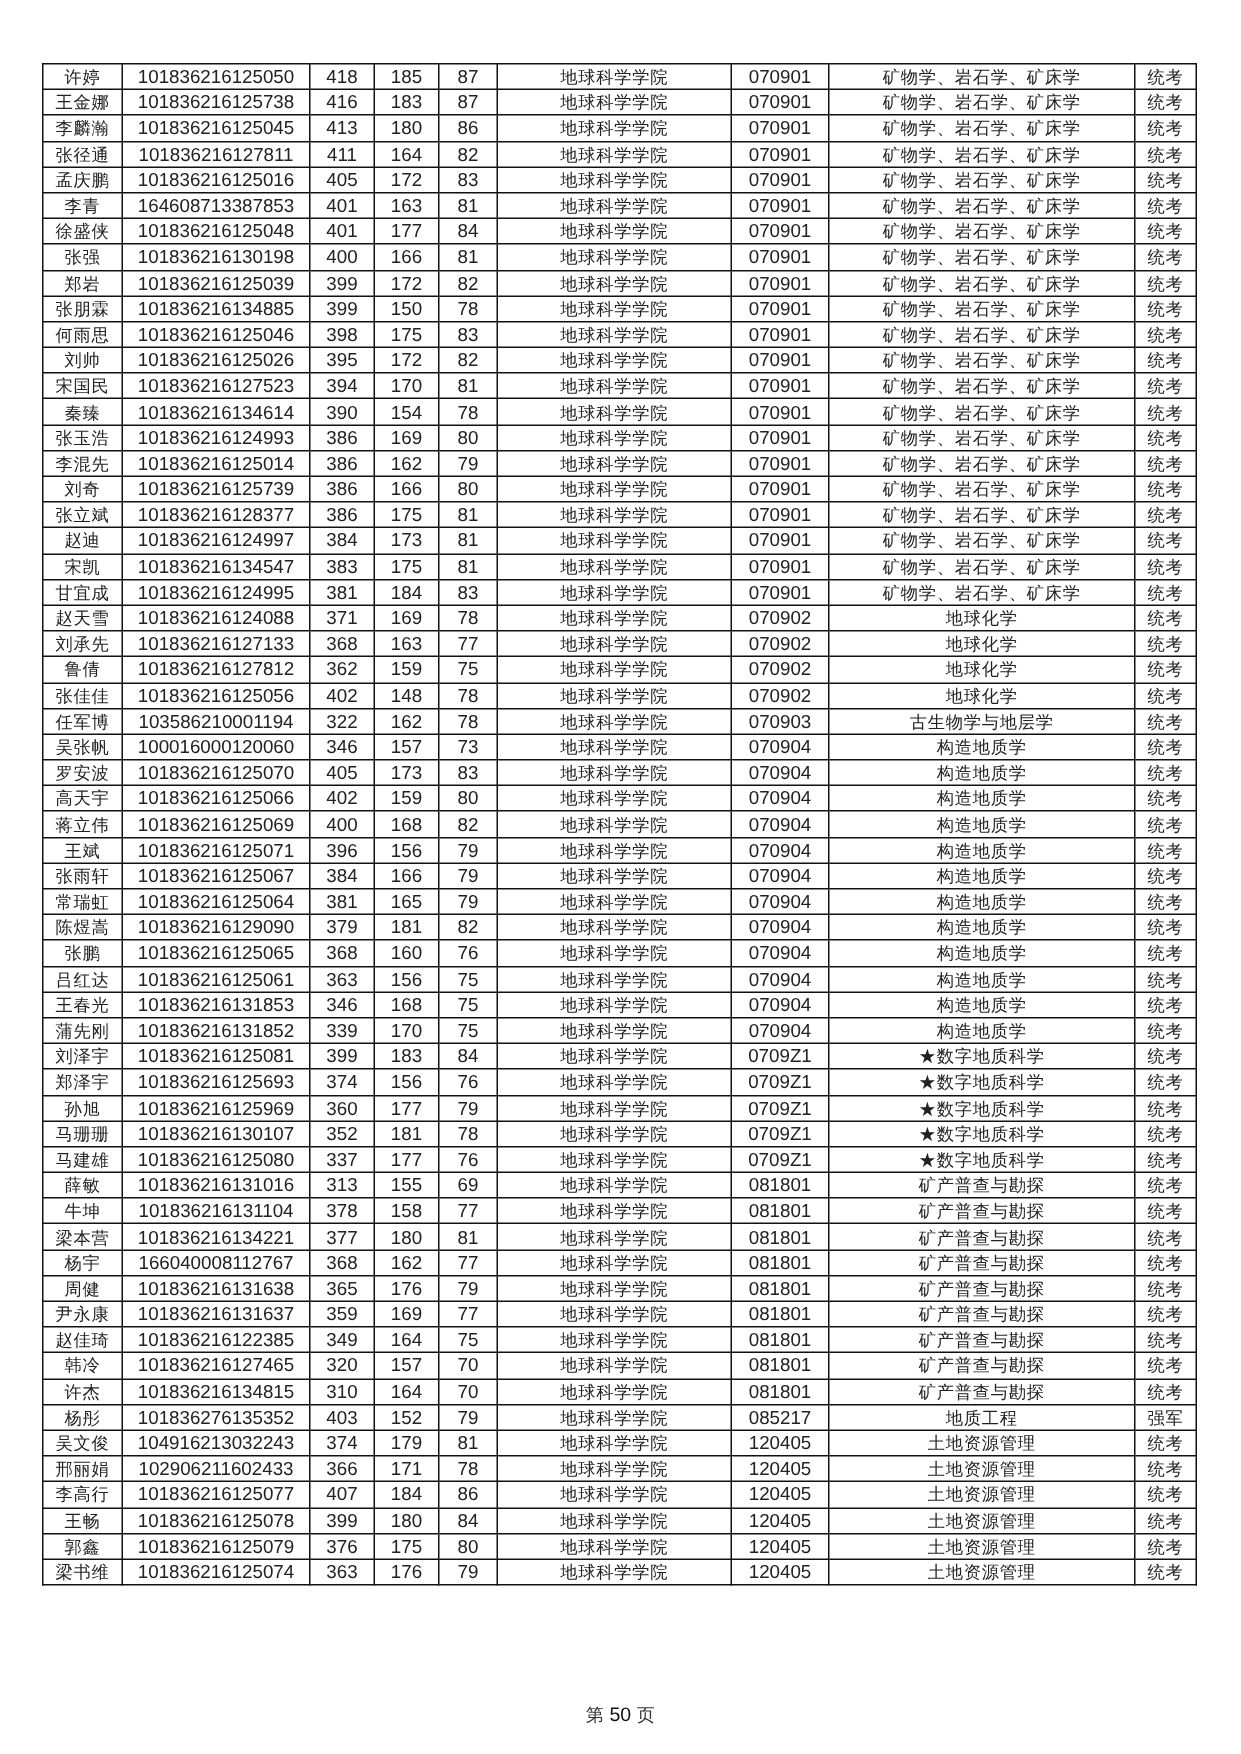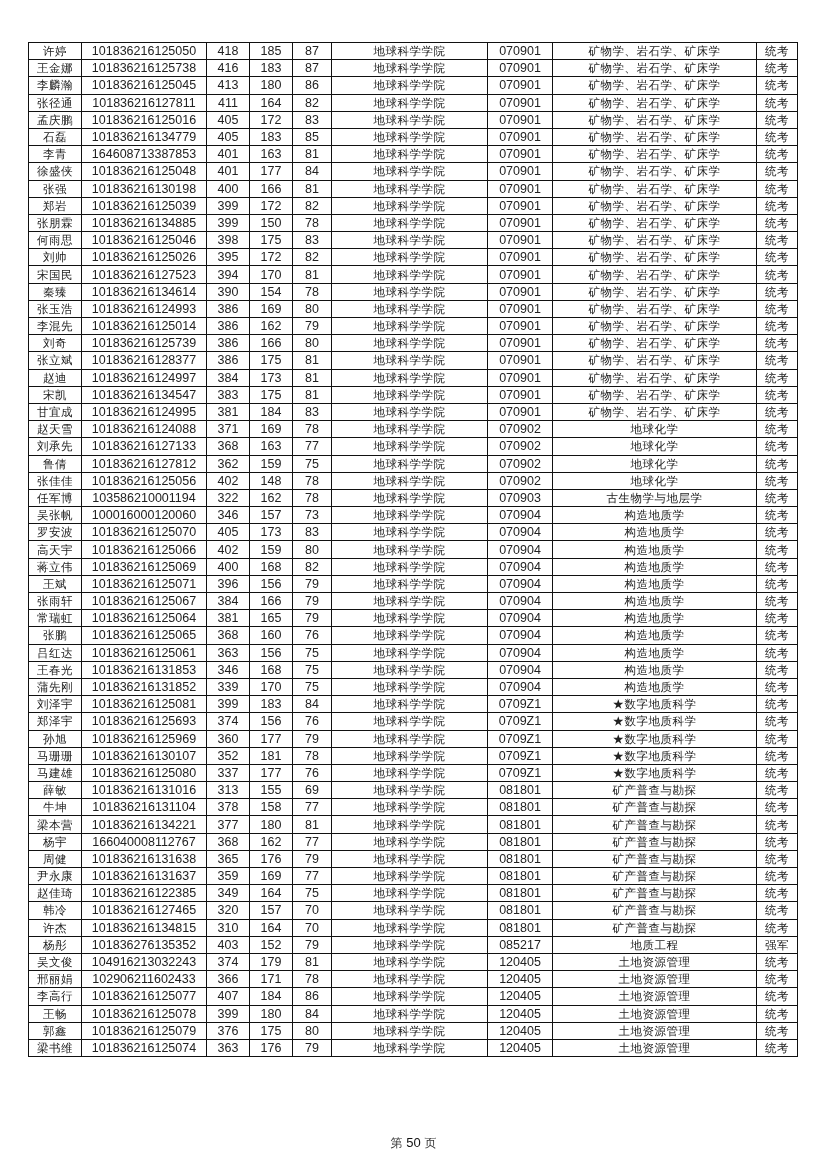--- a/index.html
+++ b/index.html
@@ -91,31 +91,20 @@
           <td class="num">101836216125016</td>
           <td class="num">405</td>
           <td class="num">172</td>
           <td class="num">83</td>
           <td class="cn">地球科学学院</td>
           <td class="num">070901</td>
           <td class="cn major">矿物学、岩石学、矿床学</td>
           <td class="cn">统考</td>
         </tr>
         <tr>
-          <td class="cn">石磊</td>
-          <td class="num">101836216134779</td>
-          <td class="num">405</td>
-          <td class="num">183</td>
-          <td class="num">85</td>
-          <td class="cn">地球科学学院</td>
-          <td class="num">070901</td>
-          <td class="cn major">矿物学、岩石学、矿床学</td>
-          <td class="cn">统考</td>
-        </tr>
-        <tr>
           <td class="cn">李青</td>
           <td class="num">164608713387853</td>
           <td class="num">401</td>
           <td class="num">163</td>
           <td class="num">81</td>
           <td class="cn">地球科学学院</td>
           <td class="num">070901</td>
           <td class="cn major">矿物学、岩石学、矿床学</td>
           <td class="cn">统考</td>
         </tr>
@@ -404,20 +393,31 @@
           <td class="num">070904</td>
           <td class="cn major">构造地质学</td>
           <td class="cn">统考</td>
         </tr>
         <tr>
           <td class="cn">常瑞虹</td>
           <td class="num">101836216125064</td>
           <td class="num">381</td>
           <td class="num">165</td>
           <td class="num">79</td>
+          <td class="cn">地球科学学院</td>
+          <td class="num">070904</td>
+          <td class="cn major">构造地质学</td>
+          <td class="cn">统考</td>
+        </tr>
+        <tr>
+          <td class="cn">陈煜嵩</td>
+          <td class="num">101836216129090</td>
+          <td class="num">379</td>
+          <td class="num">181</td>
+          <td class="num">82</td>
           <td class="cn">地球科学学院</td>
           <td class="num">070904</td>
           <td class="cn major">构造地质学</td>
           <td class="cn">统考</td>
         </tr>
         <tr>
           <td class="cn">张鹏</td>
           <td class="num">101836216125065</td>
           <td class="num">368</td>
           <td class="num">160</td>

